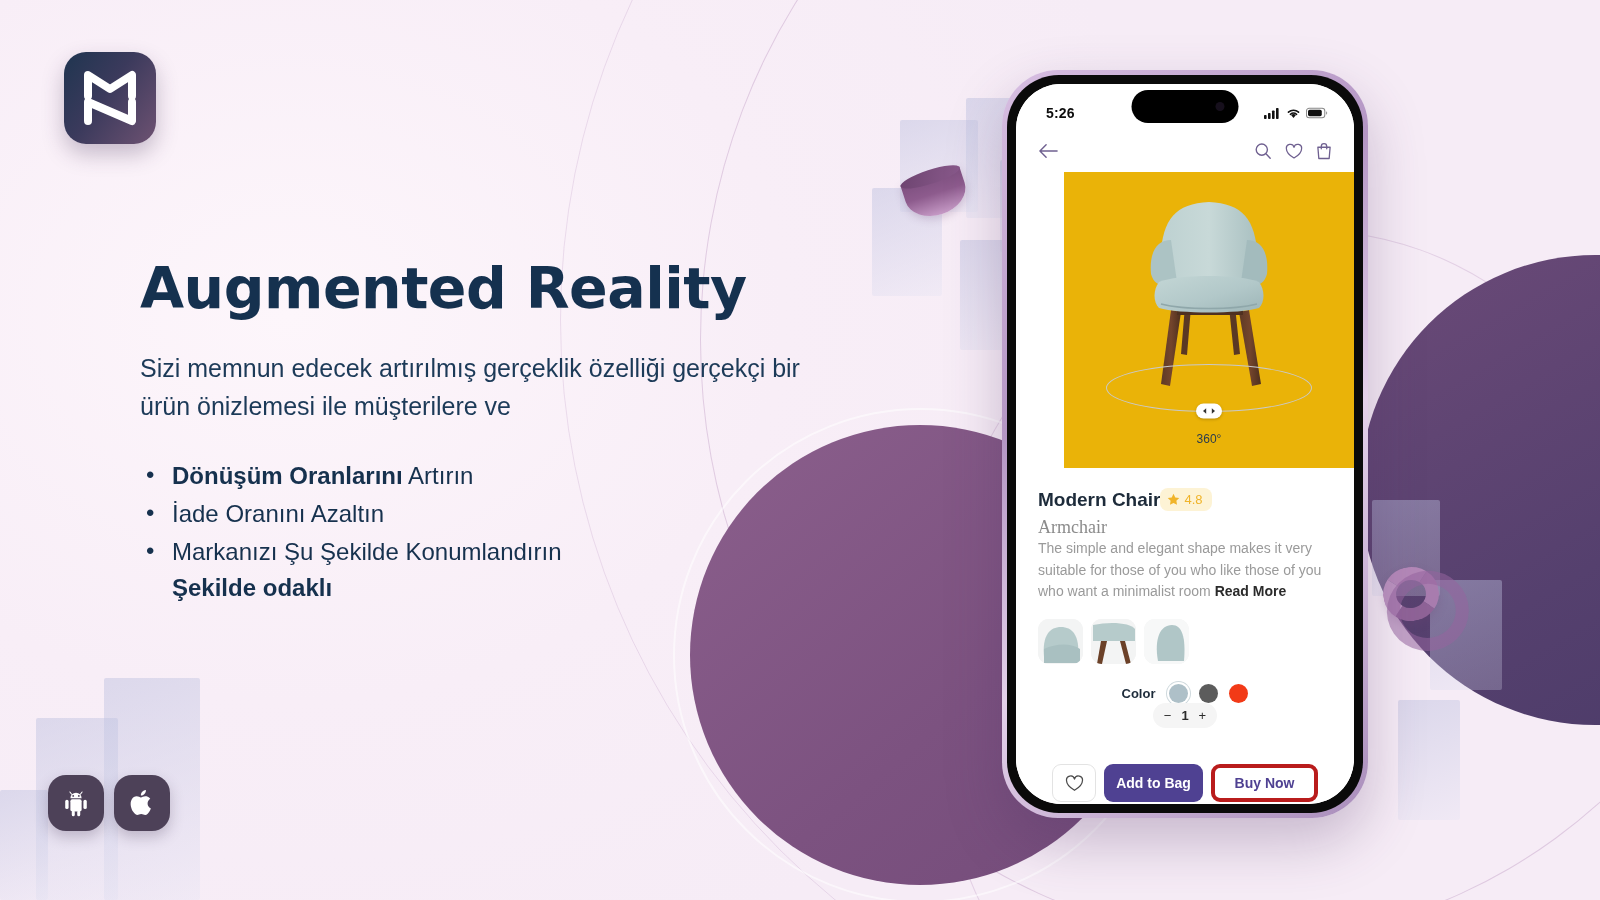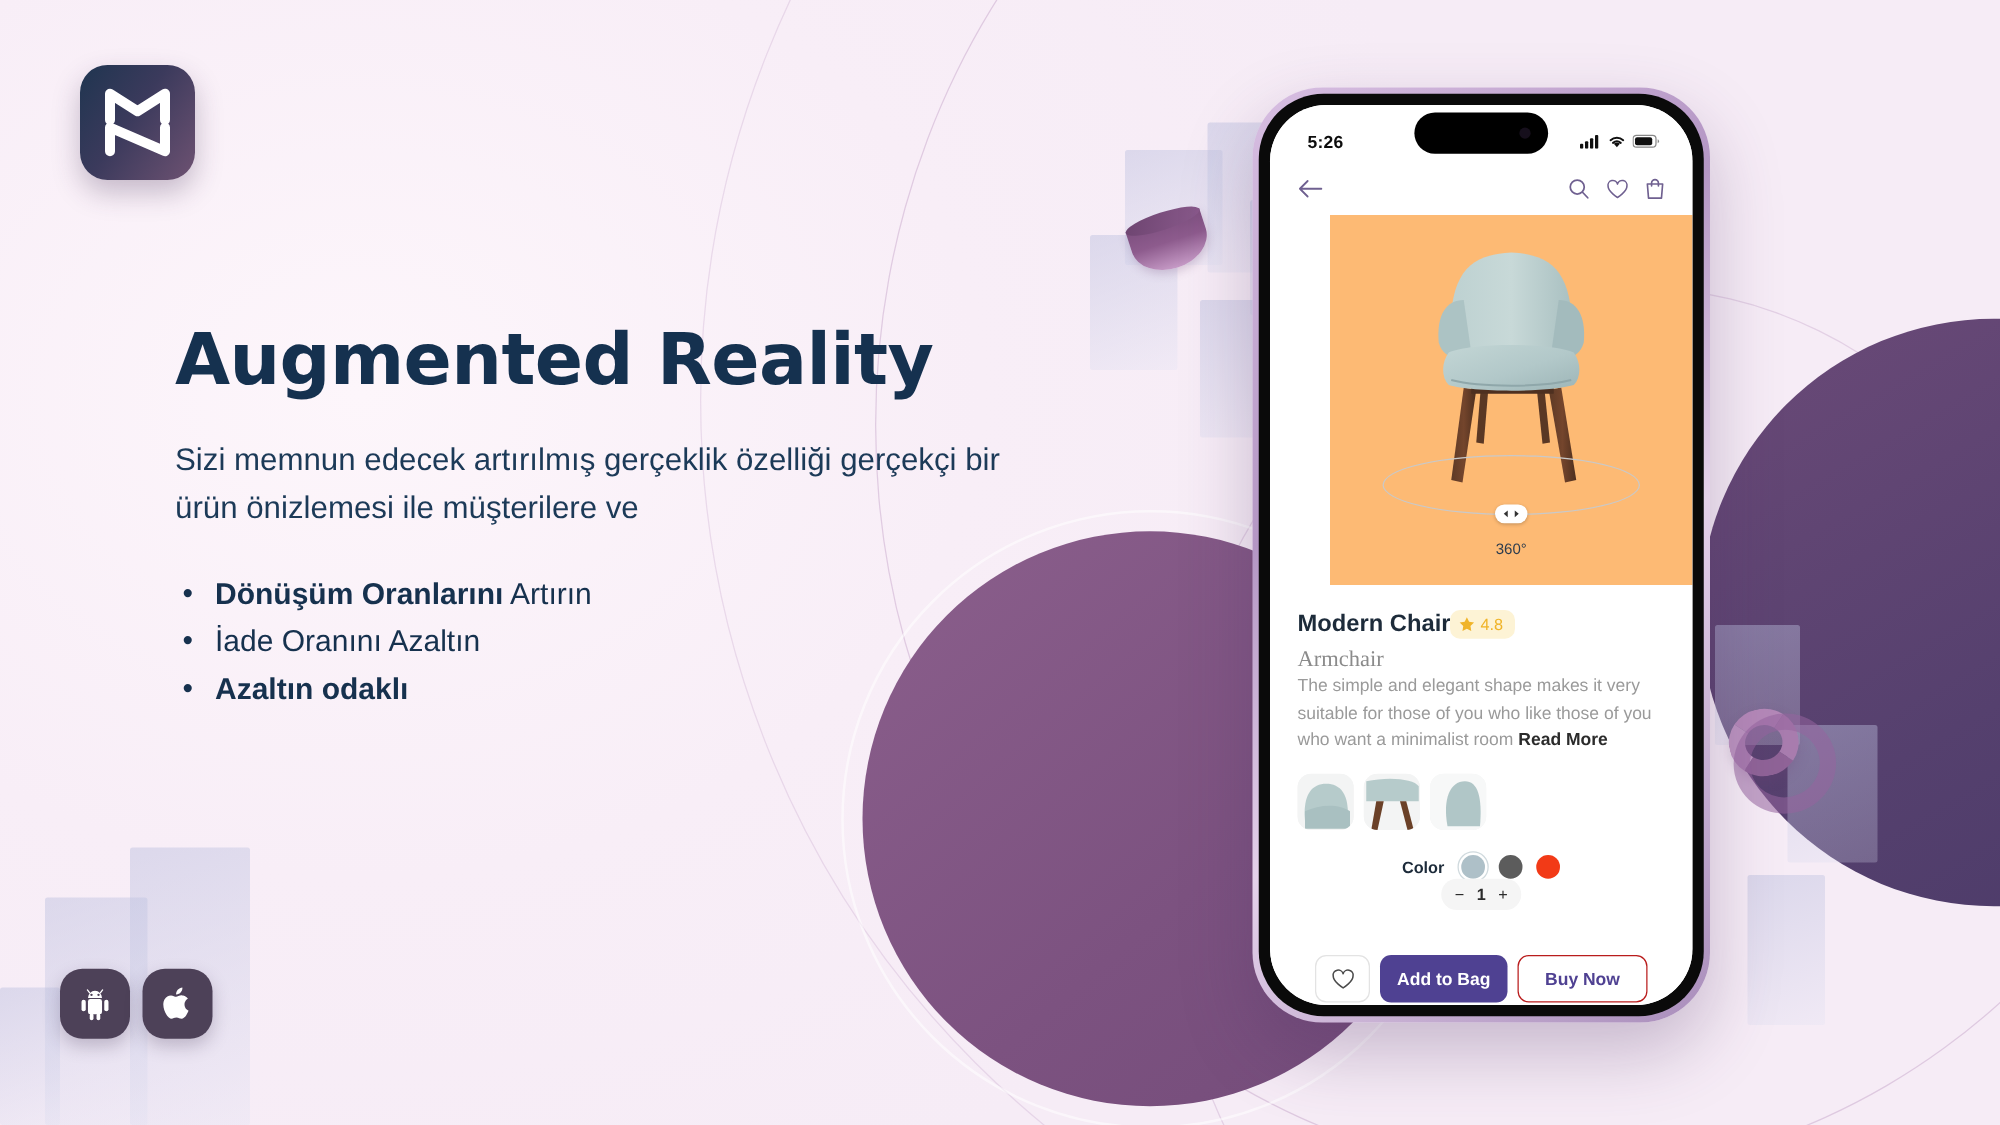--- a/index.html
+++ b/index.html
@@ -178,21 +178,21 @@
     height: 42px; flex: 0 0 42px;
     display: flex; align-items: center; justify-content: space-between;
     padding: 0 22px 0 22px;
     background: #fff;
   }
   .nav-right { display: flex; align-items: center; gap: 13px; }
   .nav-ico { cursor: pointer; display: block; }
 
   .hero {
     flex: 0 0 296px;
-    background: #fdba74;
+    background: #eab308;
     position: relative;
     margin-left: 48px;
   }
   .chair { position: absolute; left: 50%; transform: translateX(-50%); top: 6px; }
   .turn-ellipse {
     position: absolute; left: 50%; transform: translateX(-50%); bottom: 56px;
     width: 206px; height: 48px;
     border: 1px solid #c9c9c9; border-radius: 50%;
   }
   .turn-handle {
@@ -259,21 +259,21 @@
     display: flex; align-items: center; justify-content: center; cursor: pointer;
   }
   .add-btn {
     flex: 1; height: 38px; border-radius: 9px;
     background: #4f4192; color: #fff; border: none;
     font-size: 14px; font-weight: 600; cursor: pointer;
     font-family: "Liberation Sans", sans-serif;
   }
   .buy-btn {
     flex: 1; height: 38px; border-radius: 9px;
-    background: #fff; color: #4f4192; border: 1px solid #b91c1c;
+    background: #fff; color: #4f4192; border: 4px solid #b91c1c;
     font-size: 14px; font-weight: 600; cursor: pointer;
     font-family: "Liberation Sans", sans-serif;
   }
   .home-strip {
     height: 30px; flex: 0 0 30px; background: #f0eef7;
     display: flex; align-items: center; justify-content: center;
   }
   .home-bar { width: 128px; height: 5px; border-radius: 3px; background: #121212; }
 </style>
 </head>
@@ -314,21 +314,22 @@
 <p class="subtext">Sizi memnun edecek artırılmış gerçeklik özelliği gerçekçi bir ürün önizlemesi ile müşterilere ve</p>
 
 <ul class="bullets">
   <li>
     <b>Dönüşüm Oranlarını</b><span> Artırın</span>
   </li>
   <li>
     <span>İade Oranını Azaltın</span>
   </li>
   <li>
-    <span class="sub">Azaltın odaklı</span>
+    <span>Markanızı Şu Şekilde Konumlandırın</span>
+    <span class="sub">Şekilde odaklı</span>
   </li>
 </ul>
 
 <div class="store-badges">
   <div class="badge">
     <svg width="30" height="30" viewBox="0 0 32 32">
       <g fill="#ffffff">
         <rect x="10" y="12" width="12" height="13" rx="2"></rect>
         <path d="M10 11a6 6 0 0 1 12 0z"></path>
         <rect x="4.5" y="12.5" width="3.6" height="10" rx="1.8"></rect>

